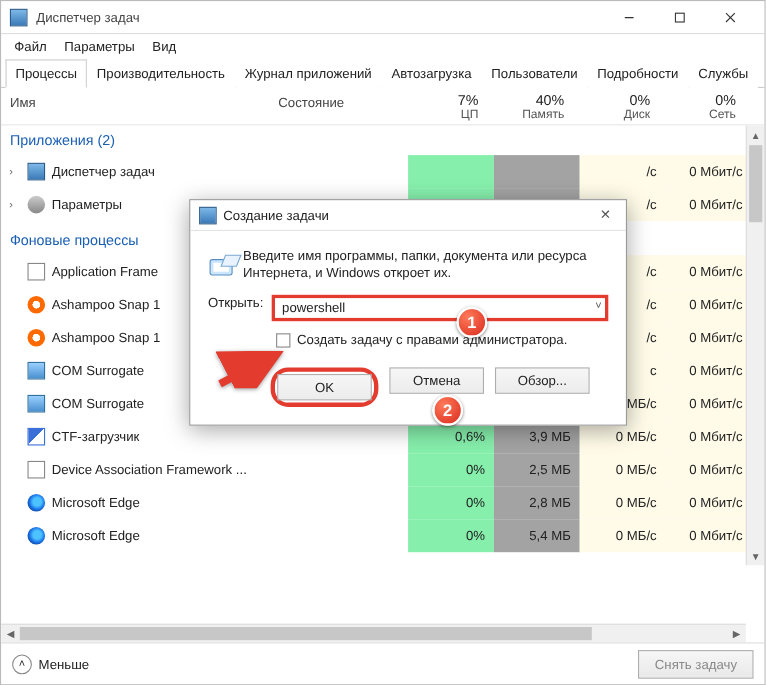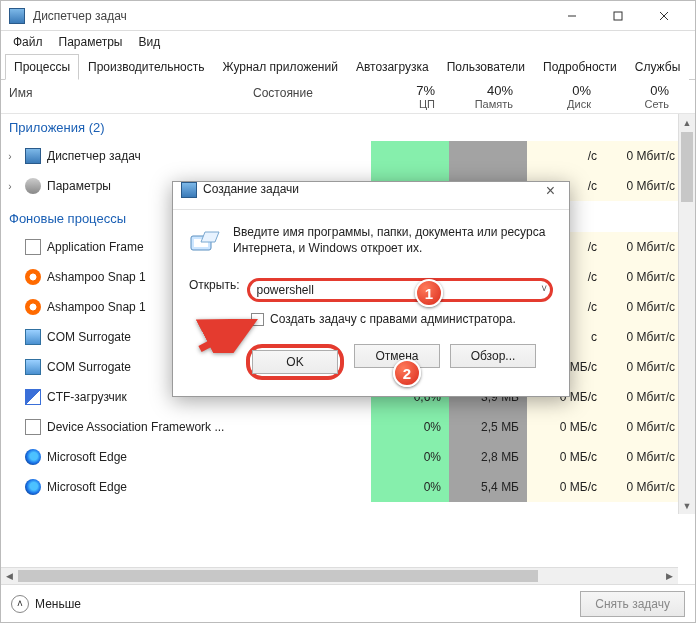--- a/index.html
+++ b/index.html
@@ -38,30 +38,30 @@
 .scrolly .arr{position:absolute;left:0;right:0;height:17px;display:flex;align-items:center;justify-content:center;color:#666;font-size:9px}
 .scrollx{position:absolute;left:0;right:17px;bottom:38px;height:17px;background:#f0f0f0;border-top:1px solid #ddd}
 .scrollx .arr{position:absolute;top:0;bottom:0;width:17px;display:flex;align-items:center;justify-content:center;color:#666;font-size:9px}
 .scrollx .thumb{position:absolute;top:2px;bottom:2px;left:17px;width:520px;background:#c7c7c7}
 .footer{position:absolute;left:0;right:0;bottom:0;height:38px;border-top:1px solid #ddd;display:flex;align-items:center;padding:0 10px}
 .fbtn{display:flex;align-items:center;gap:6px;color:#333}
 .circ{width:18px;height:18px;border:1px solid #888;border-radius:50%;display:flex;align-items:center;justify-content:center;font-size:10px}
 .endtask{margin-left:auto;border:1px solid #adadad;background:linear-gradient(#f6f6f6,#e9e9e9);padding:5px 14px;color:#888}
 
 .dialog{position:absolute;left:171px;top:180px;width:398px;background:#fff;border:1px solid #9a9a9a;box-shadow:0 4px 20px rgba(0,0,0,0.35)}
-.dtitle{height:28px;display:flex;padding:0 8px;border-bottom:1px solid #e3e3e3}
+.dtitle{height:28px;display:flex;align-items:center;padding:0 8px;border-bottom:1px solid #e3e3e3}
 .dtitle .ico{width:16px;height:16px;margin-right:6px}
 .dtitle .x{margin-left:auto;font-size:16px;color:#555;padding:0 6px}
 .dbody{padding:14px 16px 16px}
-.drow1{display:flex;gap:12px;margin-bottom:22px}
+.drow1{display:flex;margin-bottom:12px}
 .runico{width:32px;height:32px;flex-shrink:0}
 .instr{font-size:12px;line-height:1.35}
 .drow2{display:flex;gap:8px;margin-bottom:10px}
 .combo{flex:1;position:relative}
-.combo input{width:100%;height:24px;border:3px solid #e43b2f;border-radius:12px;padding:0 22px 0 6px;font-size:12px;outline:none}
+.combo input{width:100%;height:24px;border:3px solid #e43b2f;border-radius:0;padding:0 22px 0 6px;font-size:12px;outline:none}
 .combo .chev{position:absolute;right:6px;top:5px;font-size:10px;color:#555}
 .drow3{display:flex;align-items:center;gap:6px;margin:3px 0 18px 62px}
 .chk{width:13px;height:13px;border:1px solid #888}
 .dbtns{display:flex;gap:10px;justify-content:center;padding-left:40px}
 .btn{width:86px;height:24px;border:1px solid #adadad;background:linear-gradient(#f6f6f6,#ececec);display:flex;align-items:center;justify-content:center}
 .okwrap{border:4px solid #e43b2f;border-radius:16px;padding:2px;position:relative}
 
 .badge{position:absolute;width:28px;height:28px;border-radius:50%;background:radial-gradient(circle at 35% 30%,#ff7a5a,#d92a1c);border:2px solid #fff;box-shadow:0 1px 3px rgba(0,0,0,.5);color:#fff;font-weight:bold;font-size:15px;display:flex;align-items:center;justify-content:center;z-index:20}
 .arrow{position:absolute;z-index:19}
 .arrow svg{filter:drop-shadow(0 1px 2px rgba(0,0,0,.4))}

